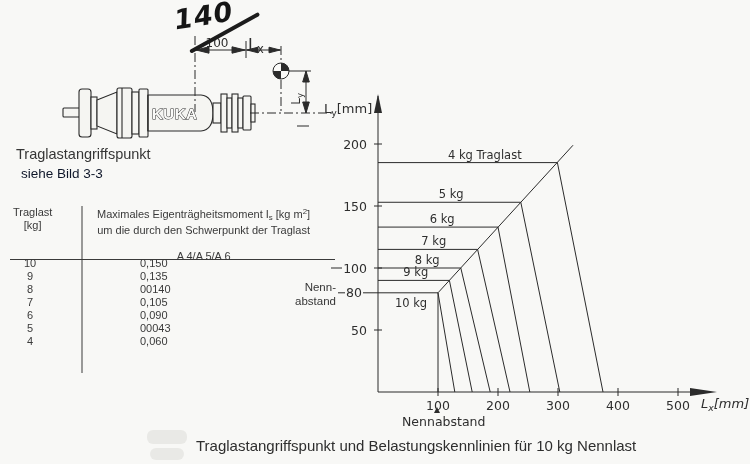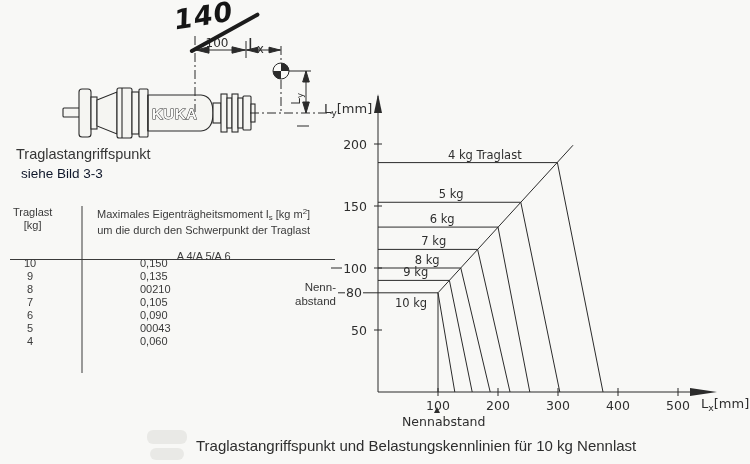--- a/index.html
+++ b/index.html
@@ -162,21 +162,21 @@
       <div class="trow">
         <span class="c1">10</span>
         <span class="c2">0,150</span>
       </div>
       <div class="trow">
         <span class="c1">9</span>
         <span class="c2">0,135</span>
       </div>
       <div class="trow">
         <span class="c1">8</span>
-        <span class="c2">00210</span>
+        <span class="c2">00140</span>
       </div>
       <div class="trow">
         <span class="c1">7</span>
         <span class="c2">0,105</span>
       </div>
       <div class="trow">
         <span class="c1">6</span>
         <span class="c2">0,090</span>
       </div>
       <div class="trow">
@@ -185,19 +185,19 @@
       </div>
       <div class="trow">
         <span class="c1">4</span>
         <span class="c2">0,060</span>
       </div>
     </div>
 
   <div id="nenn-note" class="lab"><span>Nenn-</span><br><span>abstand</span></div>
 
   <div class="lab tech axlab" style="left:324px;top:101px;"><span>L</span><sub>y</sub><span>[mm]</span></div>
-  <div class="lab tech axlab" style="left:701px;top:396px;"><span>L</span><sub>x</sub><span>[mm]</span></div>
+  <div class="lab tech axlab" style="left:701px;top:396px;font-style:italic;"><span>L</span><sub>x</sub><span>[mm]</span></div>
 
   <div id="caption" class="lab">Traglastangriffspunkt und Belastungskennlinien für 10 kg Nennlast</div>
 
   <div class="blob" style="left:147px;top:430px;width:40px;height:14px;"></div>
   <div class="blob" style="left:150px;top:448px;width:34px;height:12px;"></div>
 </div>
 
 </body></html>

